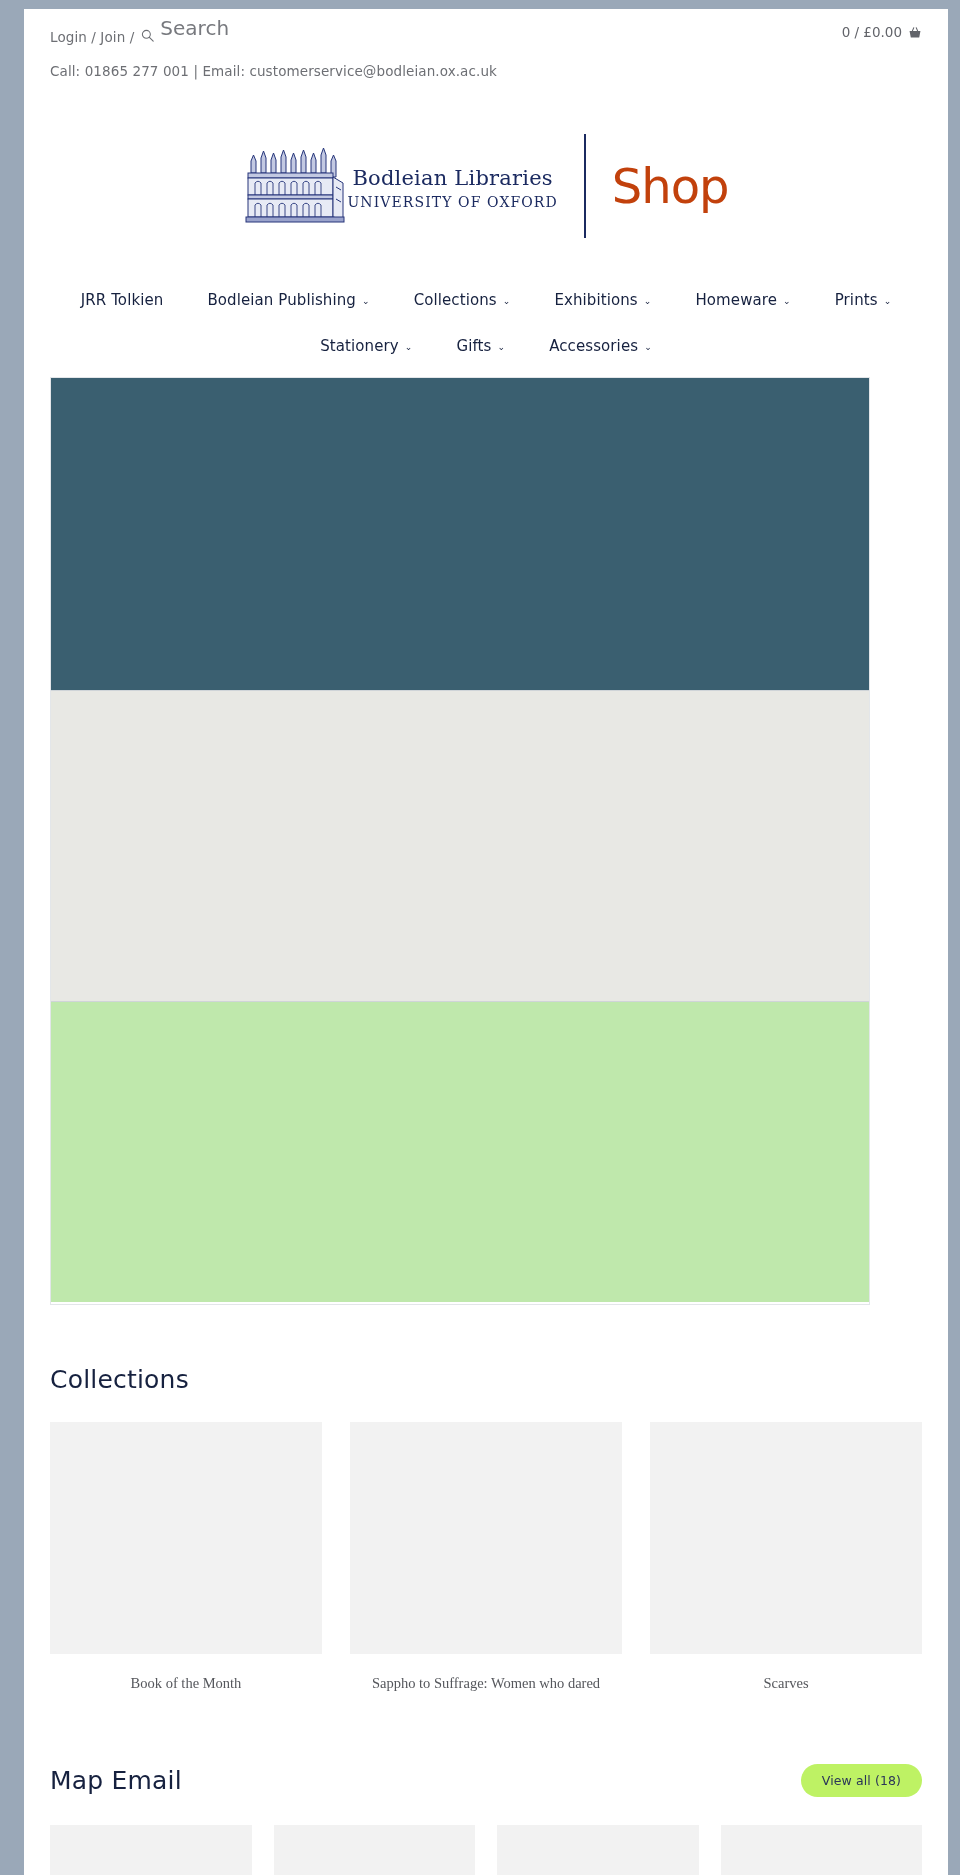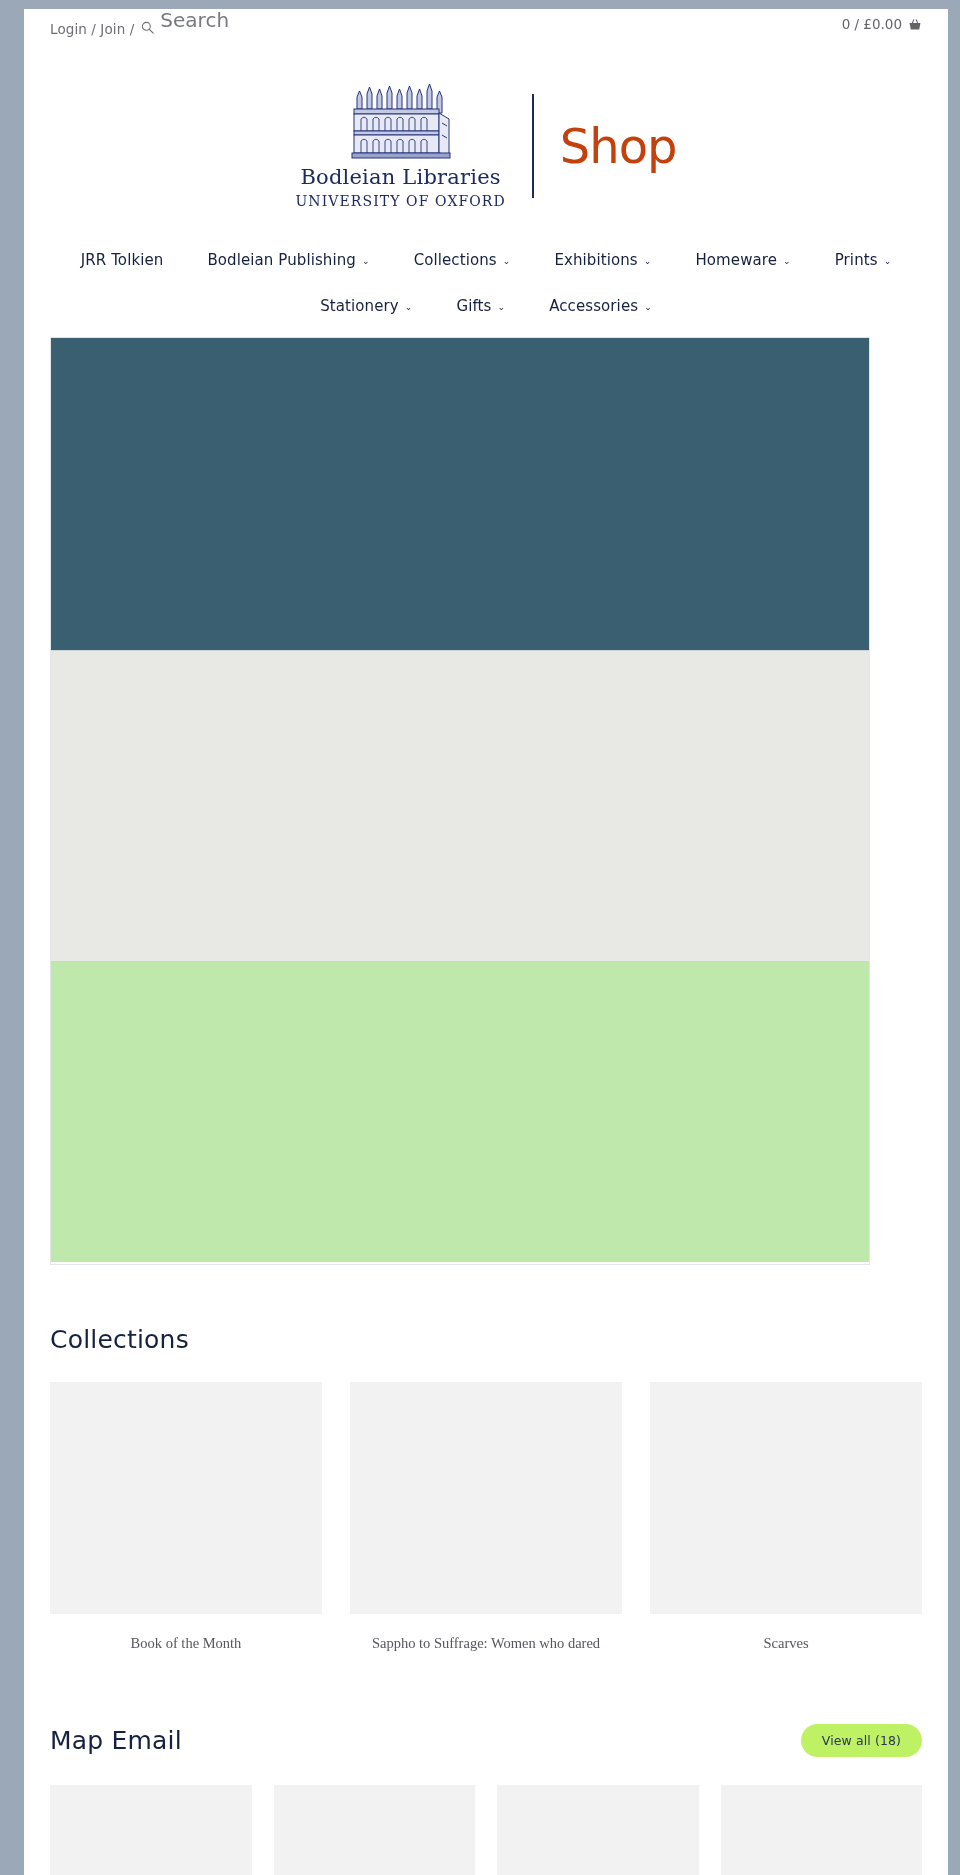--- a/index.html
+++ b/index.html
@@ -24,21 +24,21 @@
   .page {
     width: 924px;
     height: 1875px;
     background: #ffffff;
     position: relative;
     overflow: hidden;
   }
 
   
   .utility-bar {
-    padding: 6px 26px 0 26px;
+    padding: 14px 26px 0 26px;
     display: flex;
     align-items: flex-start;
     justify-content: space-between;
     gap: 24px;
   }
 
   .util-left {
     display: flex;
     align-items: baseline;
     gap: 0;
@@ -103,21 +103,21 @@
   }
 
   .logo-inner {
     display: flex;
     align-items: center;
     gap: 0;
   }
 
   .logo-mark {
     display: flex;
-    flex-direction: column;
+    flex-direction: row;
     align-items: center;
     padding-right: 26px;
   }
 
   .bod-building { display: block; }
 
   .logo-wordmark {
     font-family: "DejaVu Serif", serif;
     color: #1b2a60;
     text-align: center;
@@ -284,20 +284,21 @@
         <span class="basket-icon">
           <svg width="14" height="13" viewBox="0 0 18 16">
             <path d="M2 6 L16 6 L14.4 14.5 L3.6 14.5 Z" fill="#62646a"></path>
             <path d="M5.6 6 L7.4 1.8" fill="none" stroke="#62646a" stroke-width="1.3" stroke-linecap="round"></path>
             <path d="M12.4 6 L10.6 1.8" fill="none" stroke="#62646a" stroke-width="1.3" stroke-linecap="round"></path>
           </svg>
         </span>
       </div>
     </div>
 
+    <div class="contact-line">Call: 01865 277 001 | Email: customerservice@bodleian.ox.ac.uk</div>
 
     <div class="logo-block">
       <div class="logo-inner">
         <div class="logo-mark">
           <span>
             <svg class="bod-building" width="104" height="78" viewBox="0 0 104 78">
               <g stroke="#26357a" stroke-width="1" fill="none">
 
                 <g>
                   <path d="M8 26 L8 14 L10.5 8 L13 14 L13 26 Z" fill="#c3c9e2"></path>

